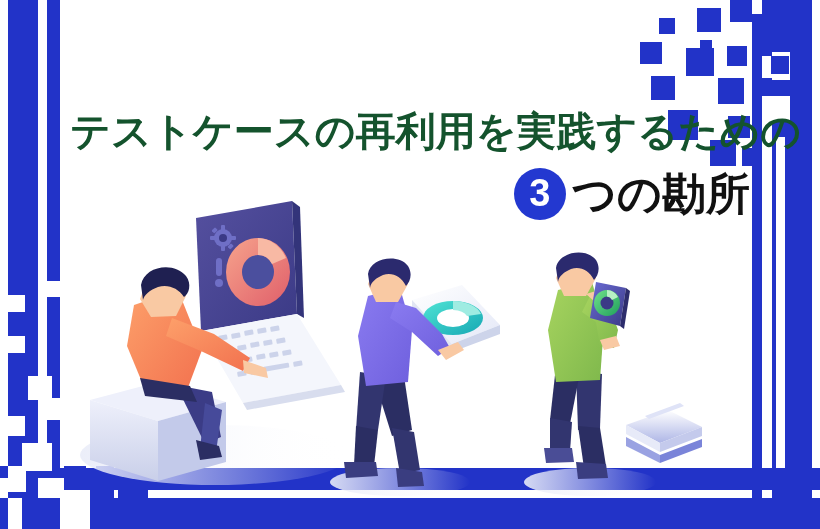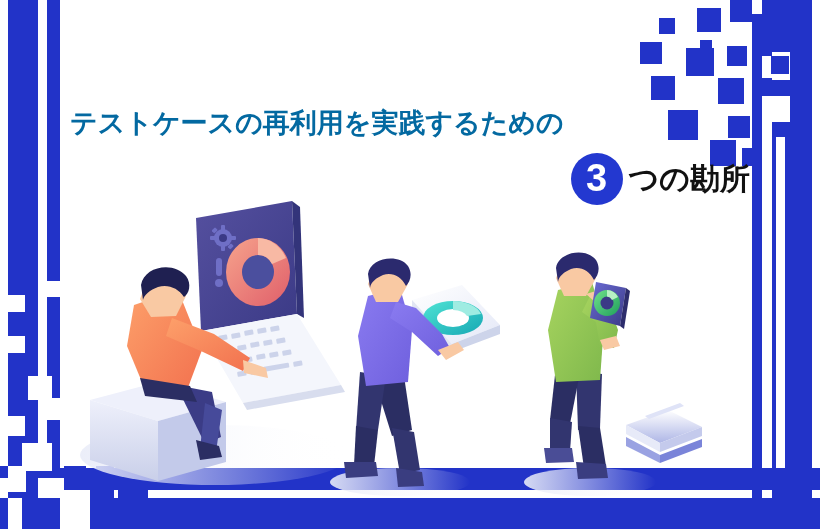--- a/index.html
+++ b/index.html
@@ -59,23 +59,23 @@
   .px{position:absolute;background:#2233c8;}
 
   
   #headline{
     position:absolute;
     left:70px; top:108px;
     width:680px;
     z-index:30;
   }
   #headline-line1{
-    font-size:27px;
+    font-size:40px;
     font-weight:bold;
-    color:#0369a1;
+    color:#14532d;
     letter-spacing:0px;
     line-height:1.15;
     text-align:left;
     white-space:nowrap;
     margin:0;
   }
   #headline-line2{
     margin:14px 0 0 0;
     text-align:right;
     display:flex;
@@ -91,21 +91,21 @@
     border-radius:50%;
     background:#2338d0;
     color:#ffffff;
     font-size:38px;
     font-weight:bold;
     line-height:1;
     padding-bottom:2px;
     box-sizing:border-box;
   }
   #headline-suffix{
-    font-size:30px;
+    font-size:44px;
     font-weight:bold;
     color:#111111;
     line-height:1;
     white-space:nowrap;
   }
 
   
   #illustration{position:absolute;left:0;top:0;width:820px;height:529px;z-index:20;pointer-events:none;}
 </style>
 </head>

